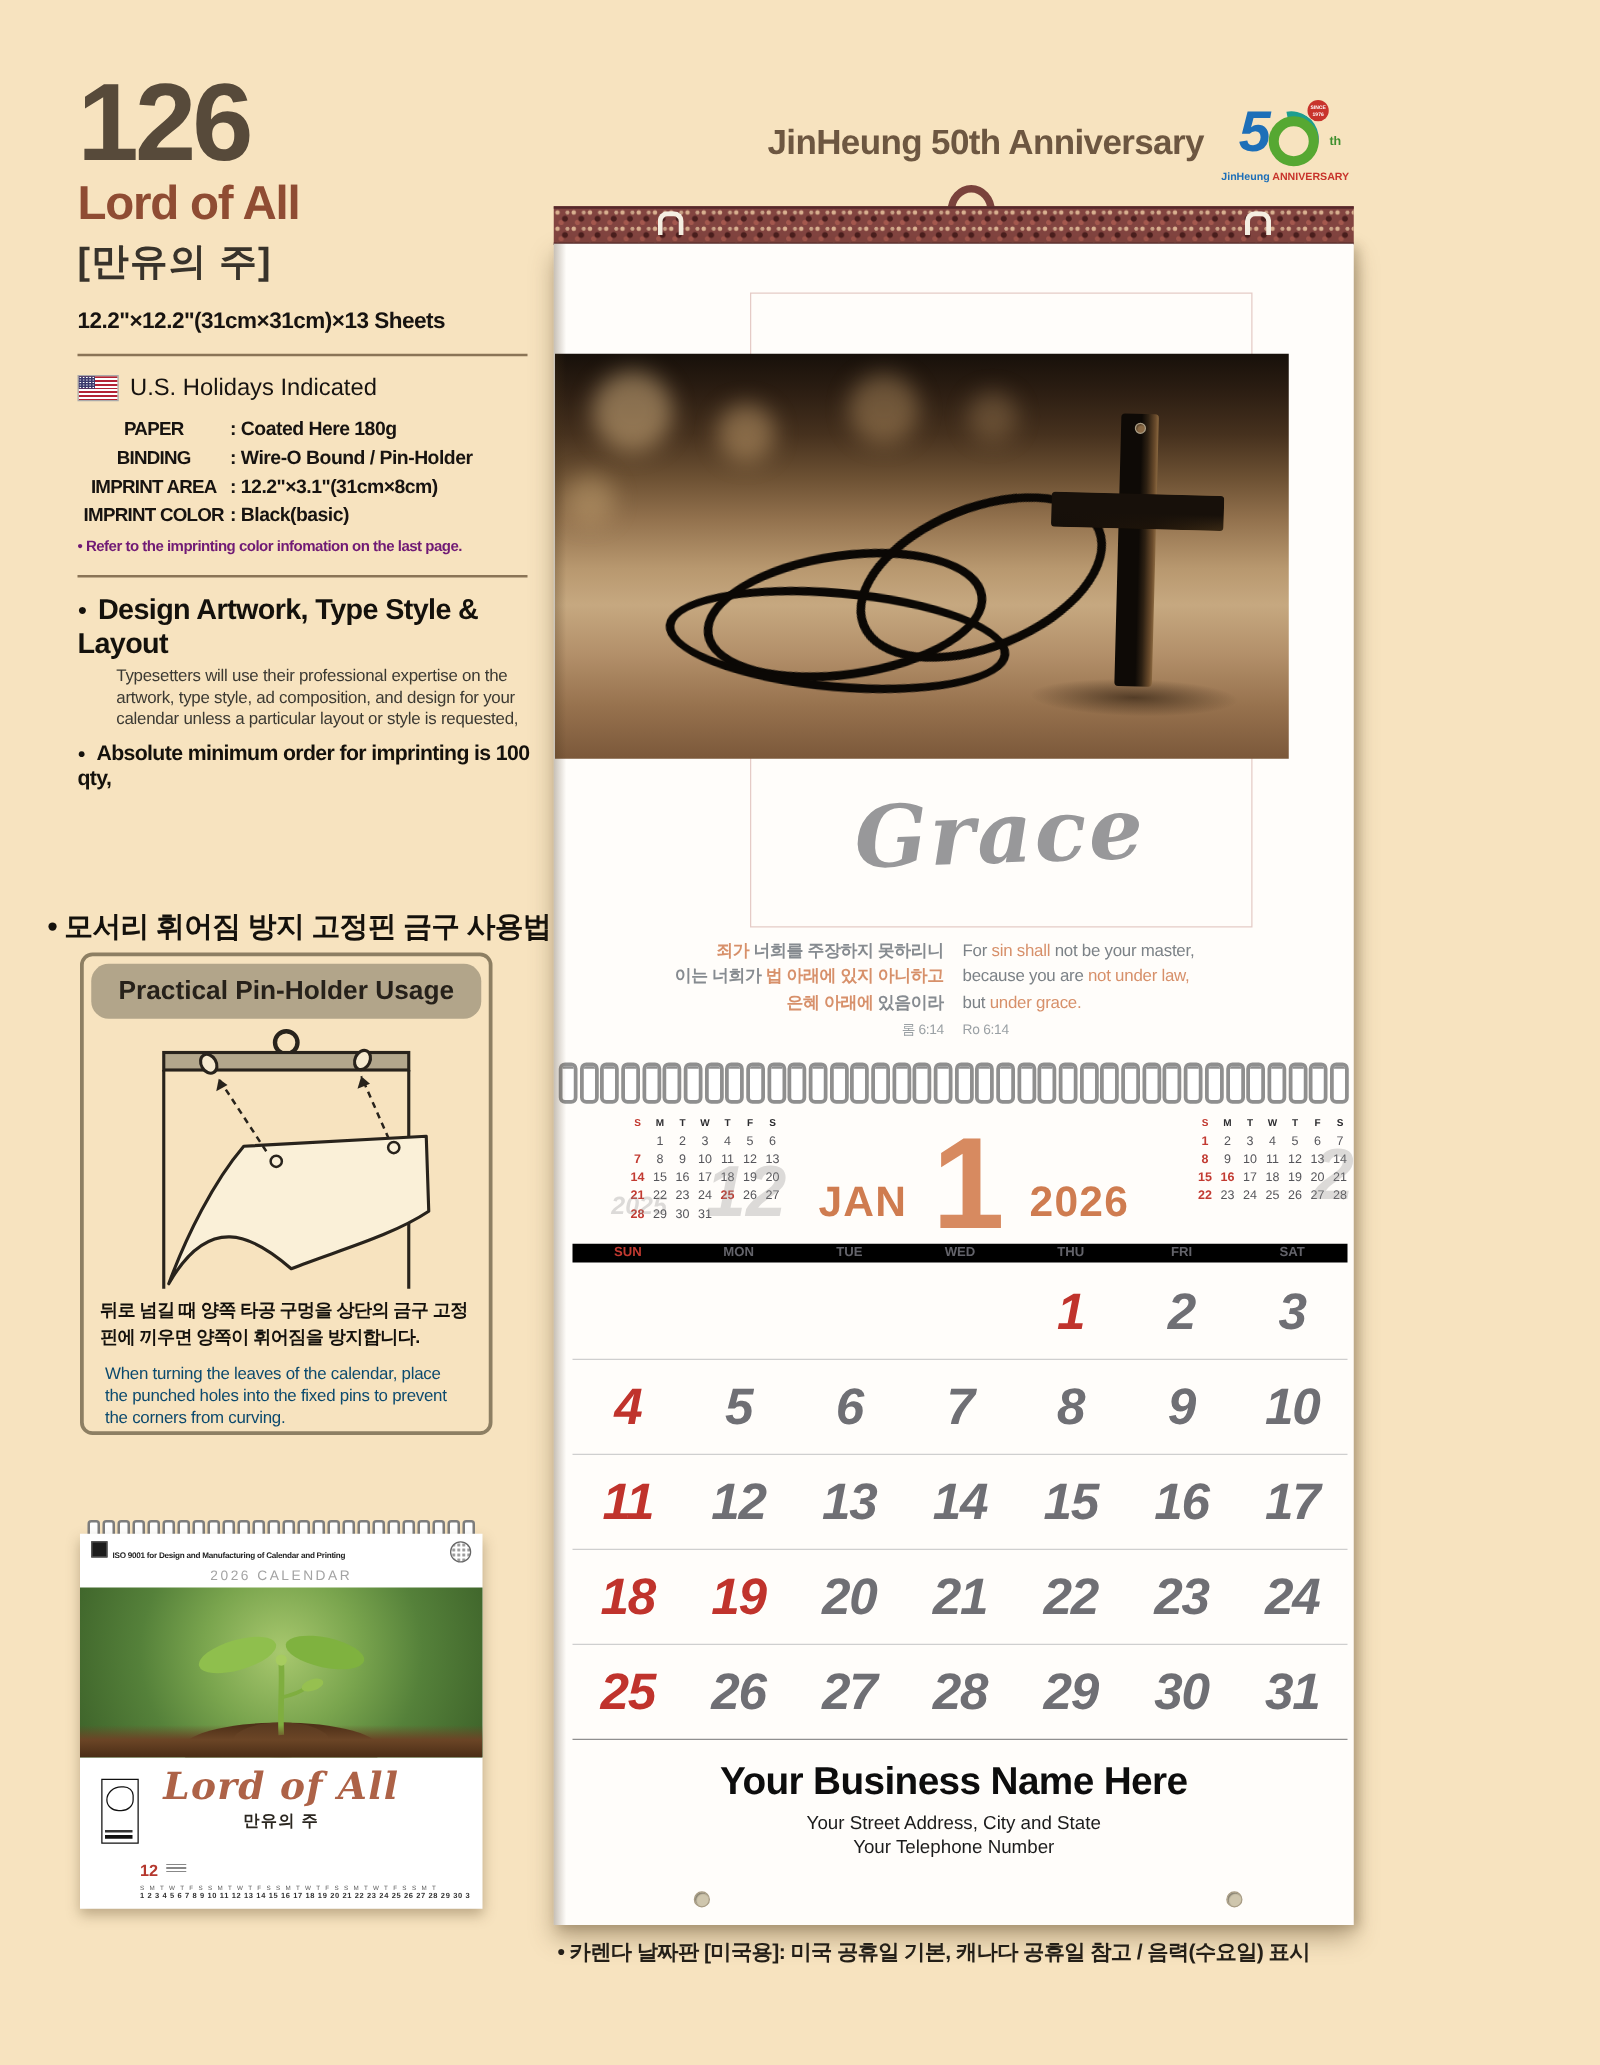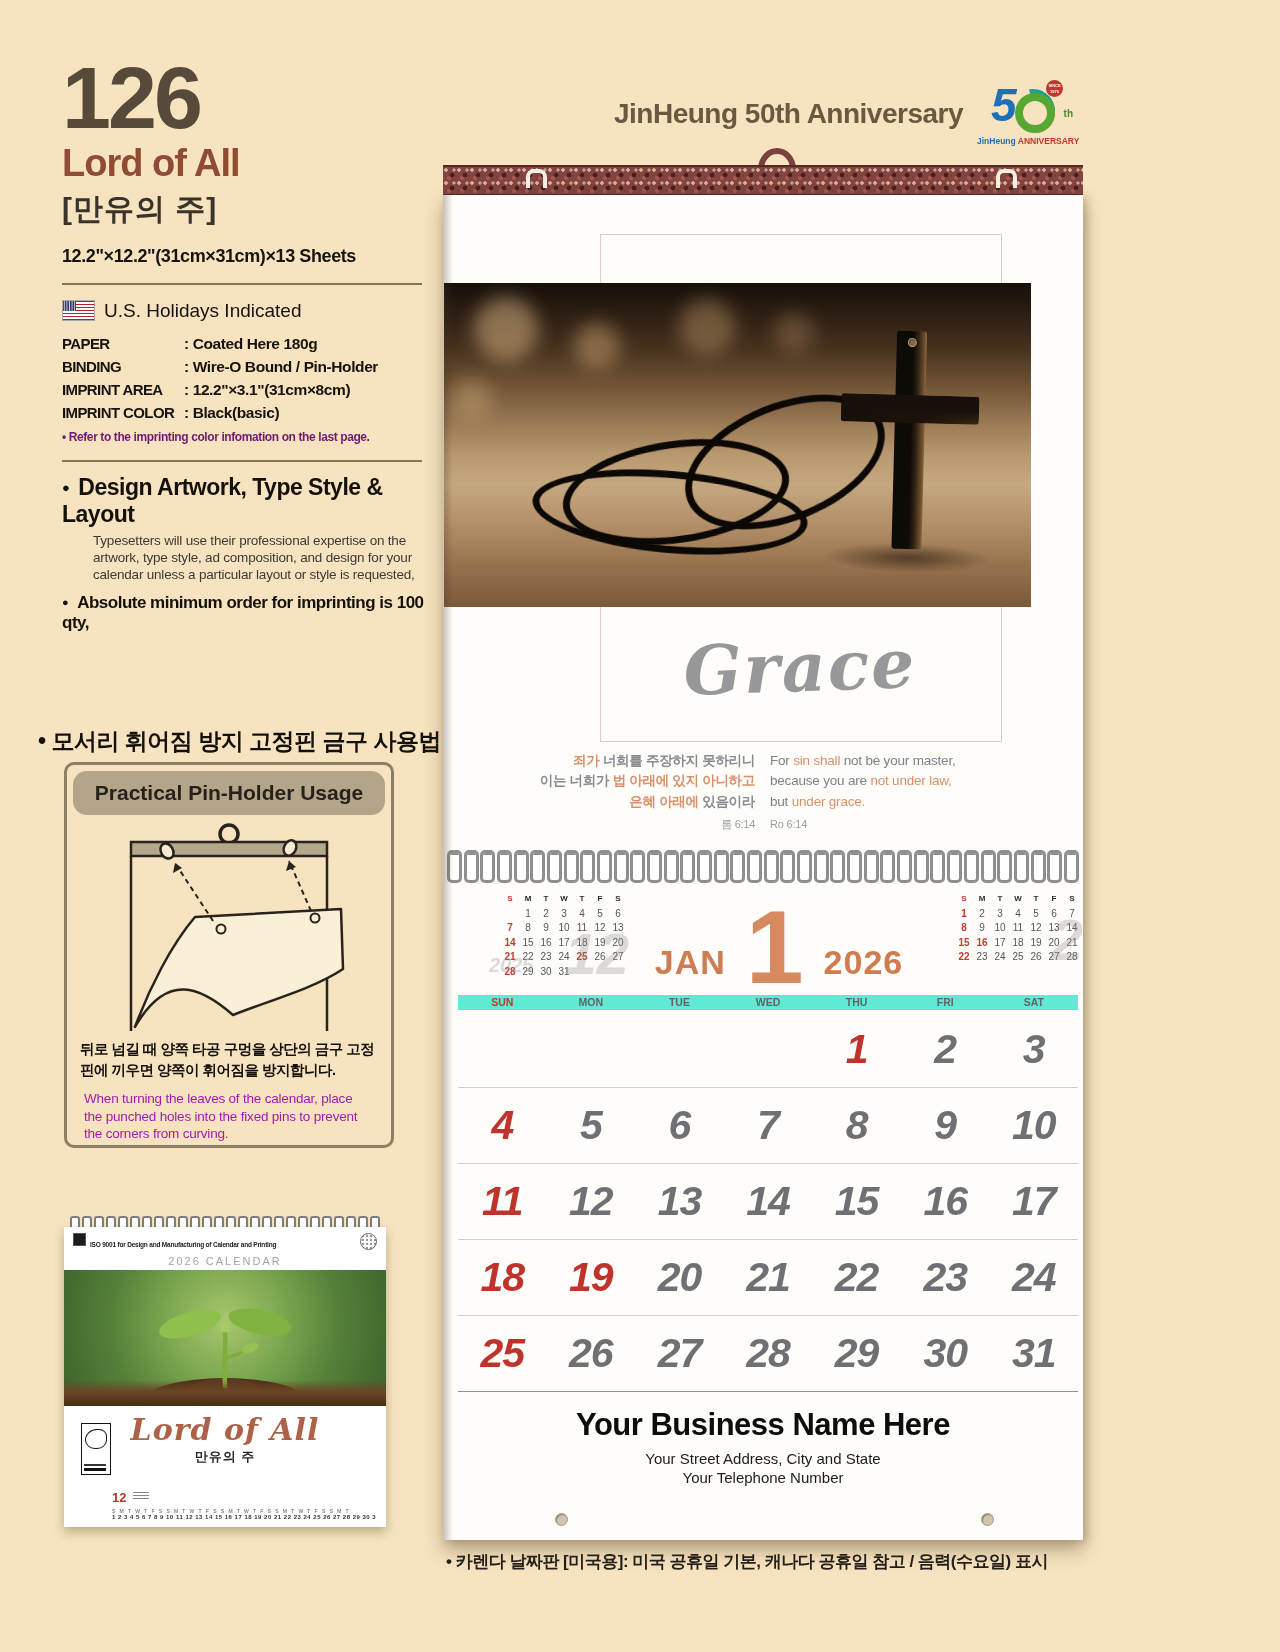--- a/index.html
+++ b/index.html
@@ -14,40 +14,40 @@
   .psize{font-size:18px;font-weight:bold;color:#171310;margin-top:16px;letter-spacing:-.4px;}
   .rule{border:none;border-top:2px solid #8a7456;margin:16px 0 0 0;width:360px;}
   #holiday-row{display:flex;align-items:center;gap:9px;margin-top:15px;}
   .usflag{position:relative;width:31px;height:19px;border:1px solid #aaa;flex:0 0 auto;
     background:repeating-linear-gradient(180deg,#b22234 0 1.5px,#fff 1.5px 3px);}
   .usflag .canton{position:absolute;left:0;top:0;width:13px;height:10px;background:#3c3b6e;
     background-image:radial-gradient(#fff .6px,transparent .8px);background-size:2.6px 2px;}
   .holiday-label{font-size:19px;color:#171310;}
   #specs{margin-top:13px;}
   .spec-row{display:flex;margin-top:5px;}
-  .spec-label{width:122px;font-weight:bold;font-size:15px;letter-spacing:-.6px;color:#171310;flex:0 0 auto;}
+  .spec-label{width:122px;font-weight:bold;font-size:15px;letter-spacing:-.6px;color:#171310;flex:0 0 auto;text-align:center;}
   .spec-value{font-size:15.5px;font-weight:600;letter-spacing:-.4px;color:#171310;}
   .spec-note{font-size:12px;font-weight:600;letter-spacing:-.4px;margin-top:8px;color:#701a75;}
   .bullet-red{margin-top:18px;font-size:21px;font-weight:bold;color:#cc3a30;}
   .bullet-red::before{content:"●";font-size:12px;vertical-align:2px;margin-right:10px;}
   .bullet-b{margin-top:12px;font-size:23px;font-weight:bold;color:#14110c;letter-spacing:-.5px;}
   .bullet-b::before{content:"●";font-size:13px;vertical-align:3px;margin-right:9px;color:#14110c;}
   .bullet-desc{margin:4px 0 0 31px;width:336px;font-size:13.5px;line-height:1.27;color:#3c3a33;letter-spacing:-.2px;}
   .bullet-min{margin-top:10px;font-size:17px;font-weight:bold;color:#14110c;letter-spacing:-.5px;}
   .bullet-min::before{content:"●";font-size:11px;vertical-align:2px;margin-right:9px;}
 
   
   #pin-heading{position:absolute;left:38px;top:726px;font-size:23px;font-weight:bold;color:#14110c;letter-spacing:-.5px;}
   #pin-panel{position:absolute;left:64px;top:762px;width:324px;height:380px;
     border:3px solid #8d7f63;border-radius:10px;}
   .pin-head{margin:6px;height:44px;background:#b2a58a;border-radius:14px;text-align:center;
     line-height:44px;font-size:21px;font-weight:bold;color:#26211a;}
   .pin-svg{display:block;margin:2px auto 0;}
   .pin-kr{padding:0 13px;font-size:14.5px;font-weight:bold;color:#14110c;line-height:1.45;letter-spacing:-.5px;}
-  .pin-en{padding:9px 17px 0;font-size:13.5px;color:#a21caf;line-height:1.3;letter-spacing:-.2px;}
+  .pin-en{padding:9px 17px 0;font-size:13.5px;color:#0c4a6e;line-height:1.3;letter-spacing:-.2px;}
 
   
   #thumb{position:absolute;left:64px;top:1216px;width:322px;height:316px;}
   .wire-row{display:flex;justify-content:space-between;padding:0 6px;}
   .wire-row span{display:block;width:6px;height:15px;border:2px solid #7d7d7d;border-radius:3px;background:#fff;}
   .thumb-body{position:absolute;left:0;top:11px;width:322px;height:300px;background:#fff;
     box-shadow:0 5px 10px rgba(80,60,30,.35);}
   .iso-row{display:flex;align-items:flex-start;gap:4px;padding:6px 9px 0;}
   .iso-logo{width:11px;height:11px;background:#1c1c1c;border:1px solid #555;flex:0 0 auto;}
   .iso-texts{flex:1 1 auto;}
@@ -145,21 +145,21 @@
   .m-row .red{color:#c23a31;font-weight:bold;}
   .m-row.m-head span:first-child{color:#c23a31;}
   .m-water{position:absolute;font-weight:bold;font-style:italic;color:rgba(140,140,140,.30);z-index:-0;}
   .m-water.big{font-size:58px;right:-2px;bottom:-8px;}
   .m-water.small{font-size:20px;left:-12px;bottom:2px;}
   .center-date{position:absolute;left:186px;top:0;width:300px;height:100px;display:flex;
     align-items:flex-end;justify-content:center;gap:20px;}
   .mon-abbr,.yr{font-size:34px;font-weight:bold;color:#cf7c50;margin-bottom:8px;letter-spacing:1px;}
   .mon-num{font-size:104px;font-weight:bold;color:#d78a60;line-height:.82;}
 
-  .dow-band{position:absolute;left:15px;top:800px;width:620px;height:15px;background:#5eead4;display:flex;}
+  .dow-band{position:absolute;left:15px;top:800px;width:620px;height:15px;background:#000000;display:flex;}
   .dow-band span{flex:1;text-align:center;font-size:10.5px;font-weight:bold;color:#63636a;line-height:15px;}
   .dow-band span:first-child{color:#c23a31;}
 
   .grid{position:absolute;left:15px;top:817px;width:620px;}
   .g-row{display:flex;height:75px;border-bottom:1px solid #cfcfcf;}
   .g-row:last-child{border-bottom:1.5px solid #8f8f8f;}
   .g-cell{flex:1;display:flex;align-items:center;justify-content:center;
     font-size:41px;font-style:italic;font-weight:600;color:#6f6f74;letter-spacing:-1px;}
   .g-cell.red{color:#c0332c;}
 

